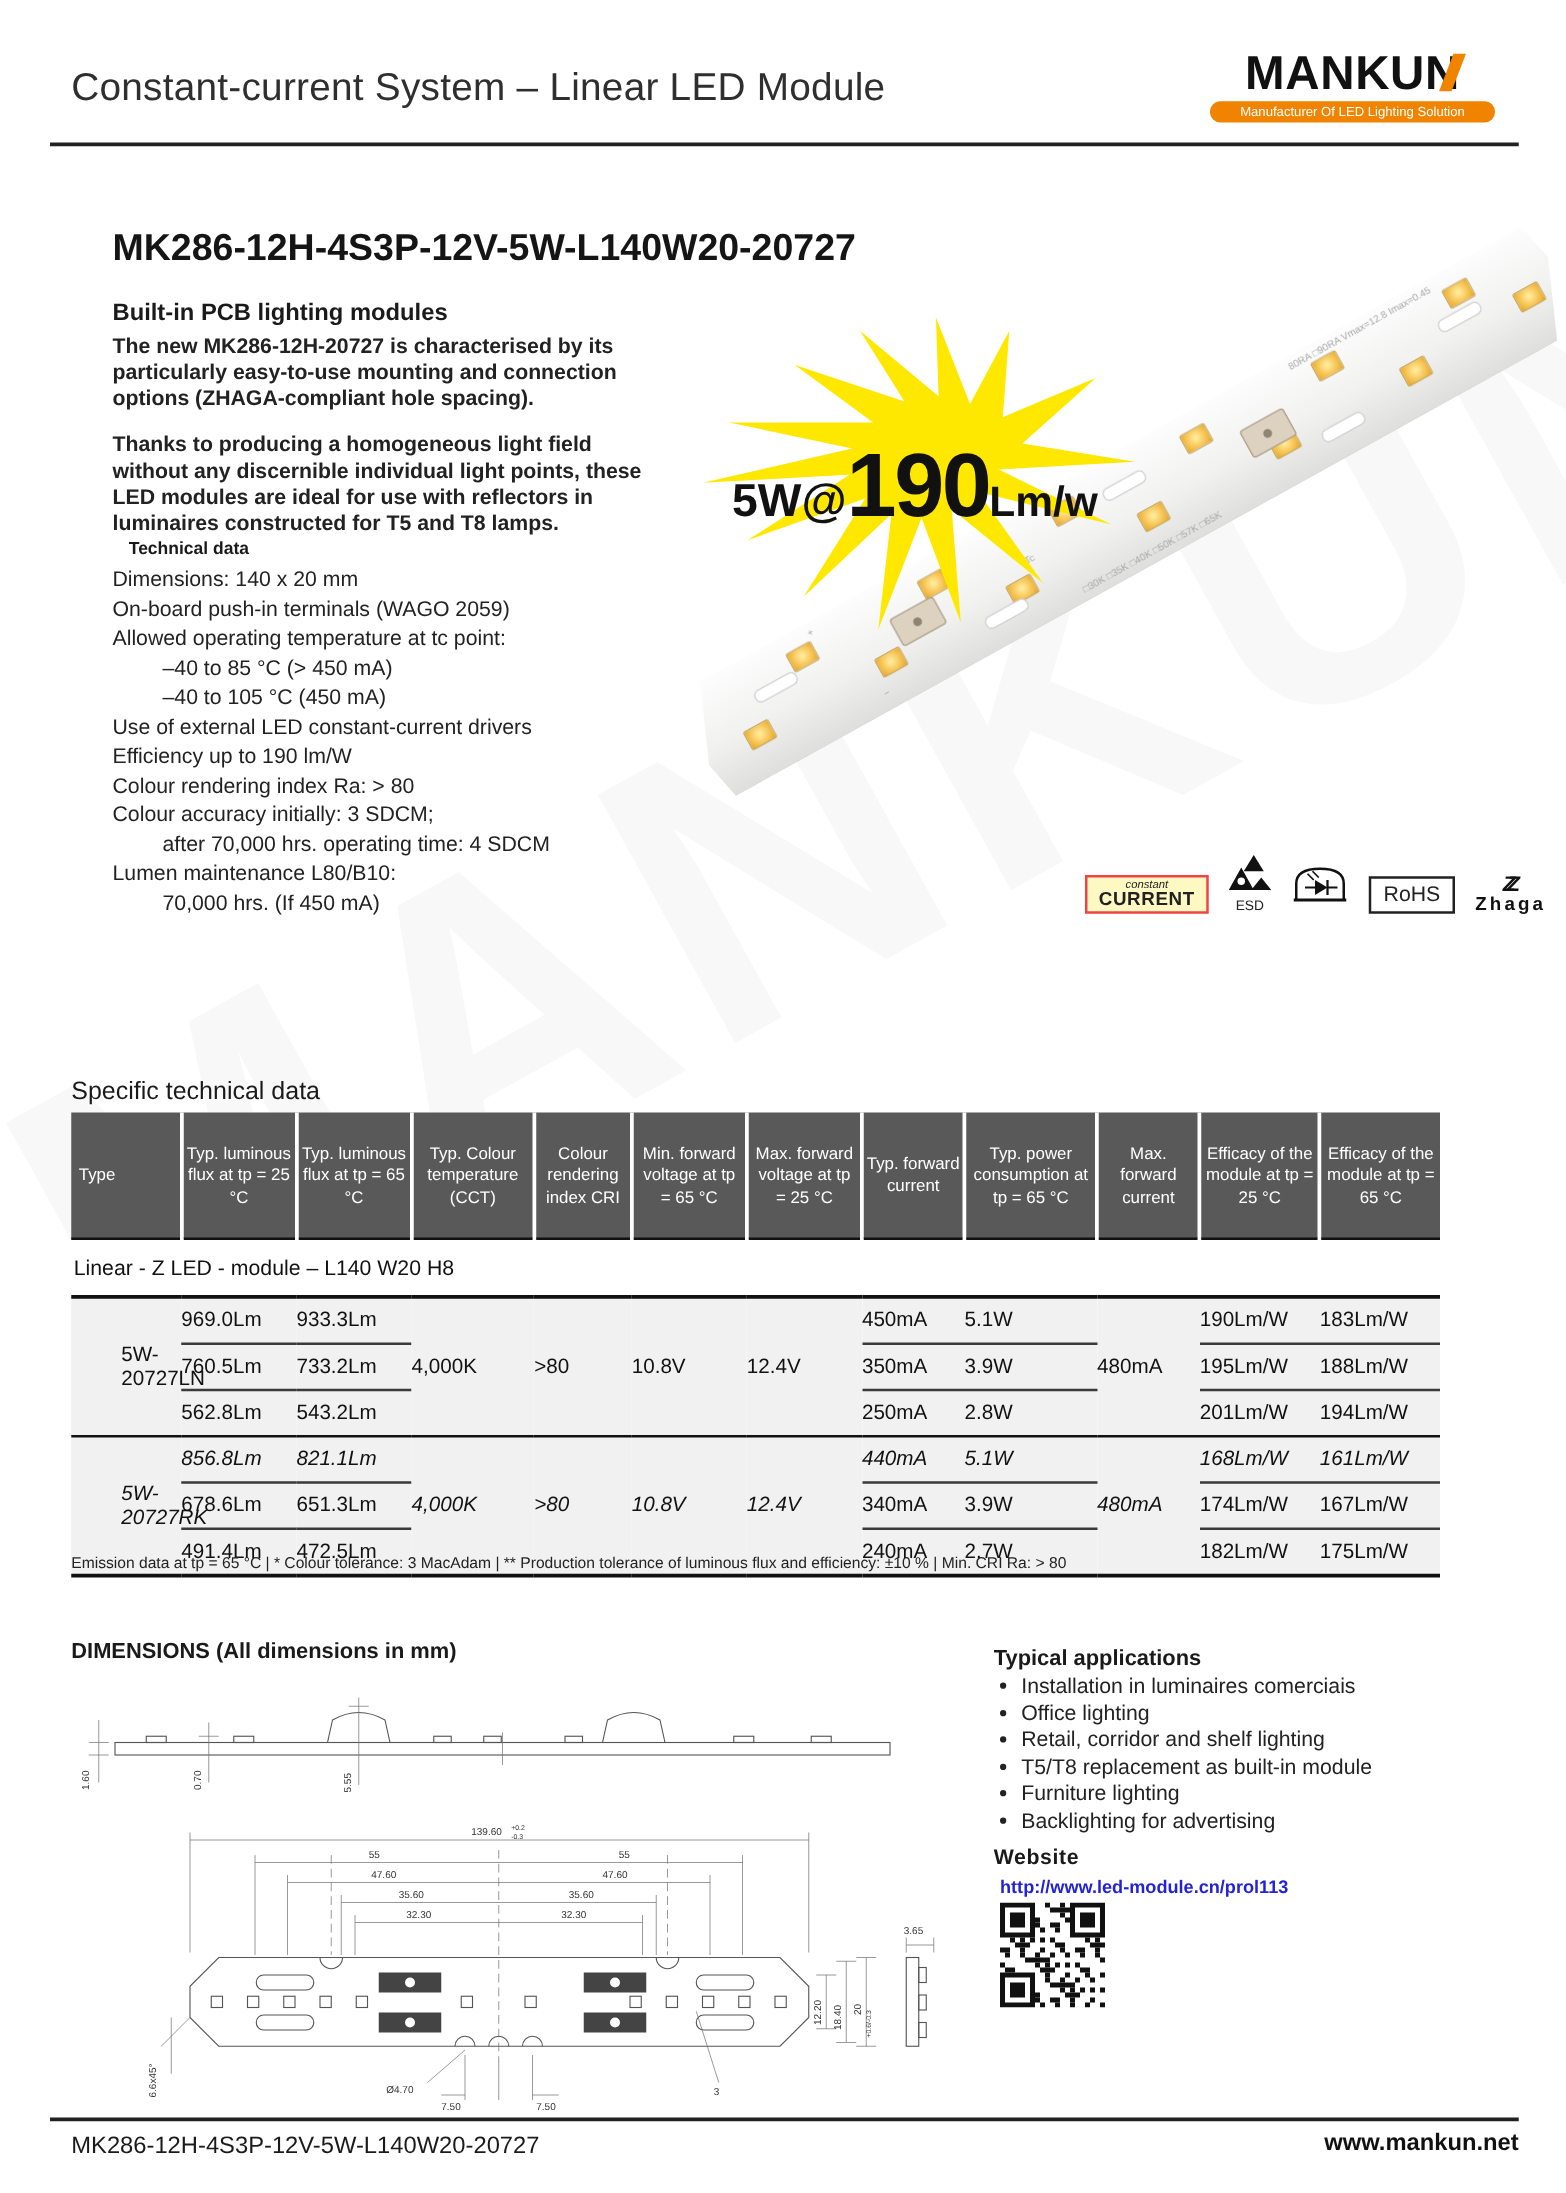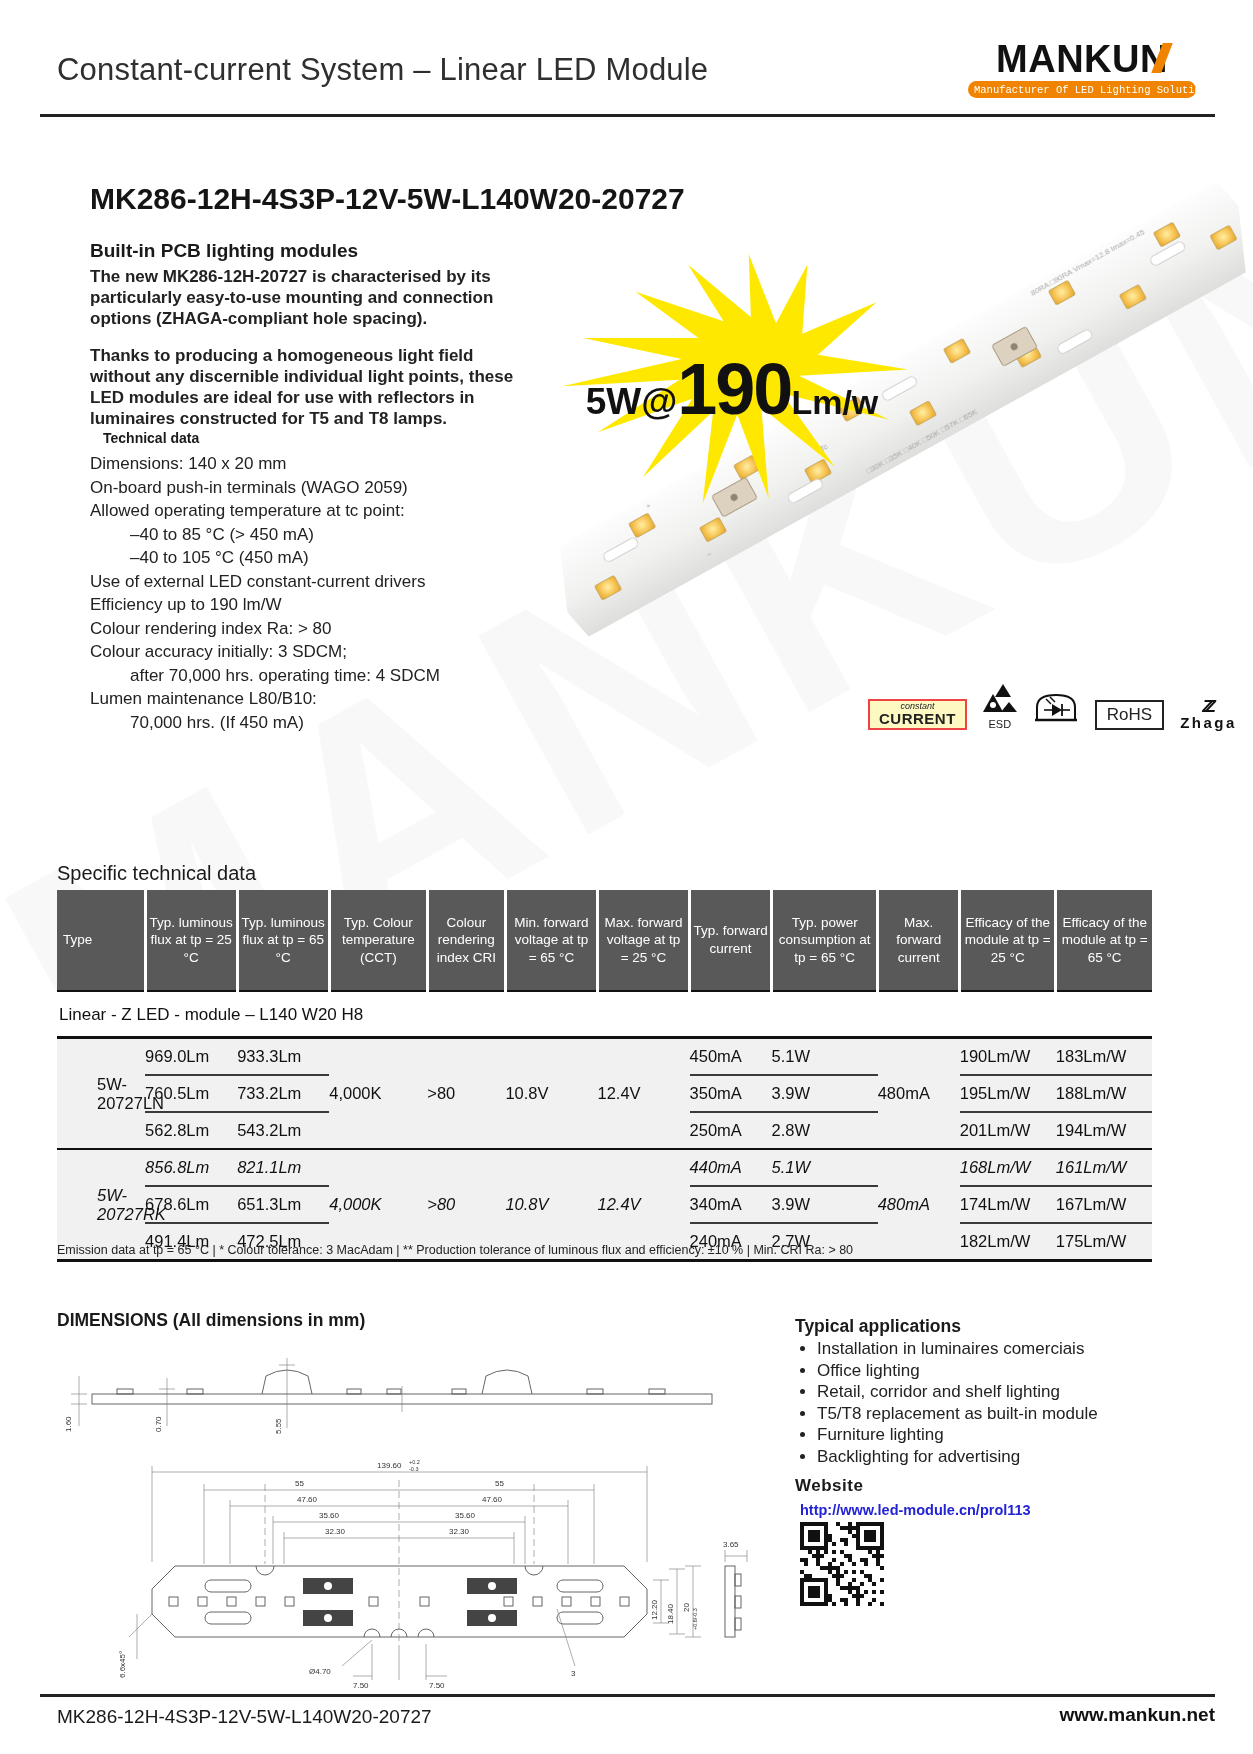--- a/index.html
+++ b/index.html
@@ -13,21 +13,21 @@
              transform:rotate(-29deg);letter-spacing:14px;z-index:0;pointer-events:none;}
 
   
   .hdr-title{left:57px;top:52px;font-size:31px;font-weight:400;color:#2f2f2f;letter-spacing:0.2px;}
   .logo{left:968px;top:40px;width:228px;text-align:center;}
   .logo-brand{position:relative;display:inline-block;font-size:38px;font-weight:800;
               letter-spacing:0.5px;color:#111;line-height:1;}
   .logo-slash{position:absolute;right:1px;top:3px;width:10px;height:30px;background:#F08300;
               transform:skewX(-21deg);}
   .logo-pill{margin-top:3px;background:#F08300;border-radius:9px;color:#fff;font-size:10.5px;
-             padding:2.5px 6px;white-space:nowrap;font-family:Liberation Mono, monospace;}
+             padding:2.5px 6px;white-space:nowrap;}
   .hdr-rule{left:40px;top:114px;width:1175px;height:3px;background:#222;}
 
   
   .product-name{left:90px;top:182px;font-size:30px;font-weight:700;color:#151515;}
   .intro-h{left:90px;top:240px;font-size:19px;font-weight:700;}
   .intro-p{left:90px;width:428px;font-size:17px;line-height:1.24;color:#222;font-weight:bold;}
   .p1{top:266px;}
   .p2{top:345px;}
   .tech-h{left:103px;top:430px;font-size:14px;font-weight:700;}
   .tech-lines{left:90px;top:452px;width:490px;font-size:17px;line-height:23.5px;color:#222;}

